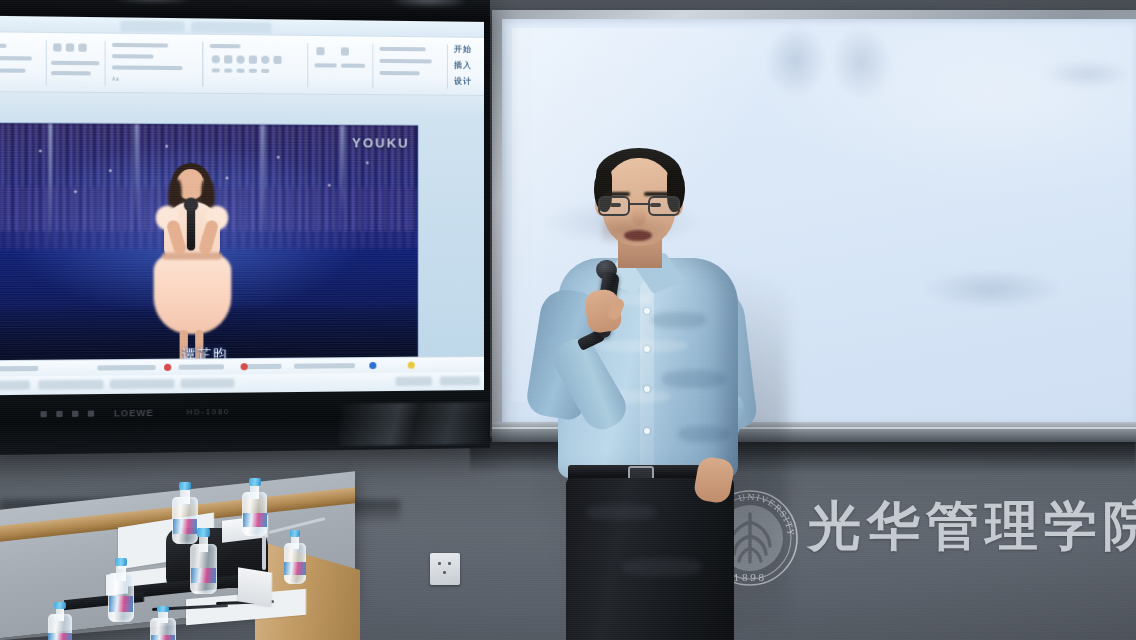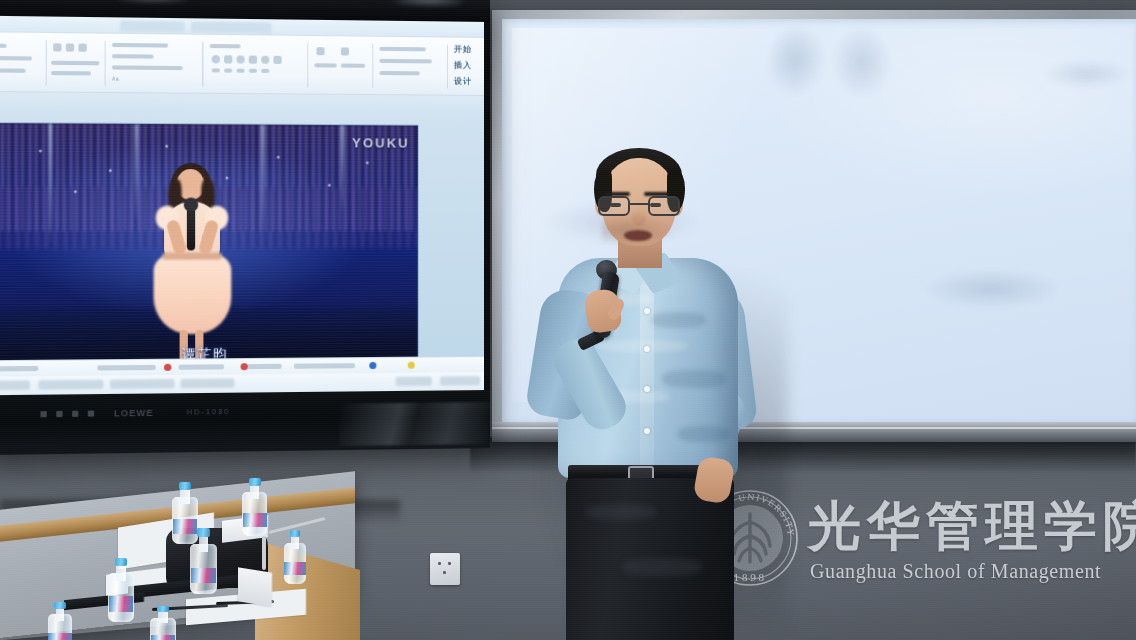--- a/index.html
+++ b/index.html
@@ -800,21 +800,20 @@
           <path d="M50 60 C57 63 60 68 61 73"></path>
         </g>
         <path id="arcTop" d="M50 50 m-38 0 a38 38 0 0 1 76 0" fill="none"></path>
         <text font-family="DejaVu Serif, serif" font-size="8.2" fill="#e6eaef" letter-spacing="1.4">
           <textPath href="#arcTop" startOffset="50%" text-anchor="middle">PEKING UNIVERSITY</textPath>
         </text>
         <text x="50" y="93" font-family="DejaVu Serif, serif" font-size="9.5" fill="#e6eaef" text-anchor="middle" letter-spacing="2.2">1898</text>
       </svg>
     </div>
     <div class="brand-cn">光华管理学院</div>
-    <div class="brand-en">Guanghua School of Management</div>
   </div>
 
   <div class="person">
     <div class="p-shadow"></div>
 
     <div class="p-arm-r"></div>
     <div class="p-forearm-r"></div>
 
     <div class="p-torso">
       <div class="p-fold" style="left:22px; top:34px;  width:72px; height:14px;"></div>

